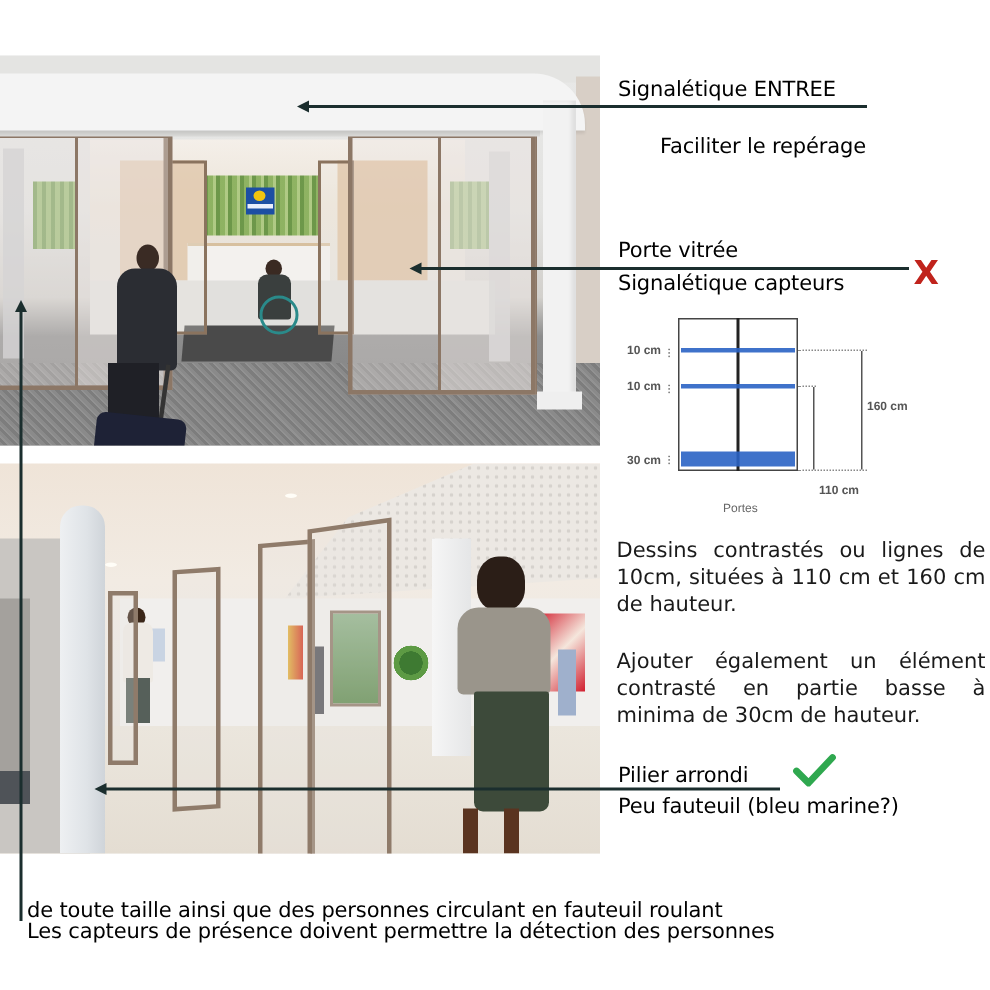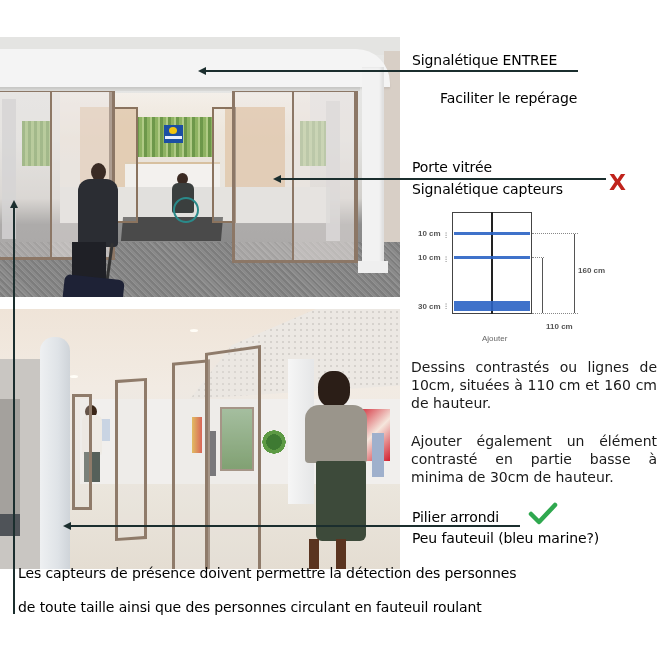--- a/index.html
+++ b/index.html
@@ -221,28 +221,28 @@
   <div class="abs dg-label" style="left:6px; top:98px;">30 cm</div>
   <div class="abs dg-dot" style="left:33px; top:96px;">⁝</div>
 
   <div class="abs dg-guide" style="left:120px; top:29px; width:46px;"></div>
   <div class="abs dg-guide" style="left:120px; top:53px; width:12px;"></div>
   <div class="abs dg-guide" style="left:120px; top:109px; width:46px;"></div>
   <div class="abs dg-vline" style="left:130px; top:54px; height:55px;"></div>
   <div class="abs dg-vline" style="left:162px; top:30px; height:79px;"></div>
   <div class="abs dg-label" style="left:134px; top:78px;margin-top:40px;">110 cm</div>
   <div class="abs dg-label" style="left:166px; top:62px;">160 cm</div>
-  <div class="abs dg-caption" style="left:70px; top:130px;">Ajouter</div>
+  <div class="abs dg-caption" style="left:70px; top:130px;">Portes</div>
 </div>
 
 <div class="abs para" style="left:411px; top:358px;">Dessins contrastés ou lignes de 10cm, situées à 110 cm et 160 cm de hauteur.</div>
 <div class="abs para" style="left:411px; top:432px;">Ajouter également un élément contrasté en partie basse à minima de 30cm de hauteur.</div>
 
 <div class="abs label" style="left:412px; top:508px;">Pilier arrondi</div>
 <div class="abs check" style="left:528px; top:502px;">
   <svg width="30" height="24" viewBox="0 0 30 24">
       <path d="M3 12 L11 20 L27 3" fill="none" stroke="#2fa84f" stroke-width="4.5" stroke-linecap="round" stroke-linejoin="round"></path>
     </svg>
 </div>
 <div class="abs label" style="left:412px; top:529px;">Peu fauteuil (bleu marine?)</div>
 
-<div class="abs label" style="left:18px; top:564px;text-align:center;">Les capteurs de présence doivent permettre la détection des personnes</div>
+<div class="abs label" style="left:18px; top:612px;text-align:center;">Les capteurs de présence doivent permettre la détection des personnes</div>
 <div class="abs label" style="left:18px; top:598px;">de toute taille ainsi que des personnes circulant en fauteuil roulant</div>
 
 </body></html>

